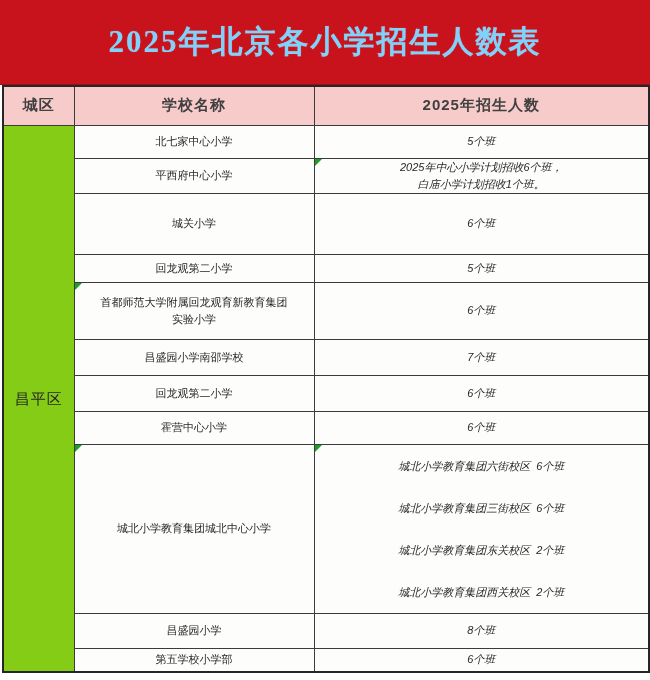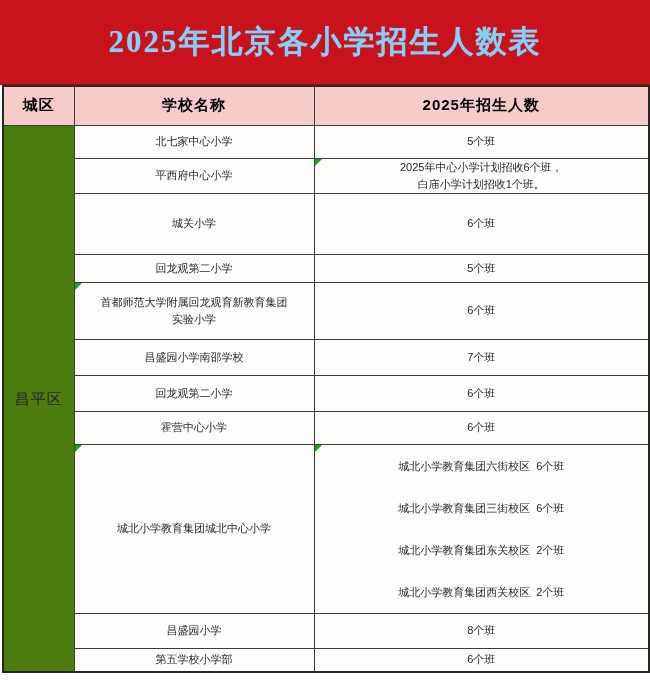--- a/index.html
+++ b/index.html
@@ -46,34 +46,34 @@
     box-sizing:border-box;
     position:relative;
     overflow:hidden;
   }
   table.sheet{border:2px solid #262626;}
   tr.hdr th{
     height:39px;
     background:#F8CBCB;
     font-size:15px;
     font-weight:bold;
-    color:#000000;
+    color:#404040;
     letter-spacing:1px;
   }
   td{
     font-size:11px;
     line-height:17px;
     color:#262626;
   }
   td.school{white-space:pre-line;}
-  td.enroll{white-space:pre;}
+  td.enroll{white-space:pre;font-style:italic;}
   td.district{
     font-size:15px;
     letter-spacing:1px;
-    background:#4d7c0f;
+    background:#84cc16;
   }
   
   tr.rh34{height:33px;}
   tr.rh62{height:61px;margin-top:48px;}
   tr.rh29{height:28px;margin-left:8px;}
   tr.rh58{height:57px;}
   tr.rh37{height:36px;}
   tr.rh157{height:156px;}
   tr.rh36{height:35px;}
   tr.rh35{height:24px;}

